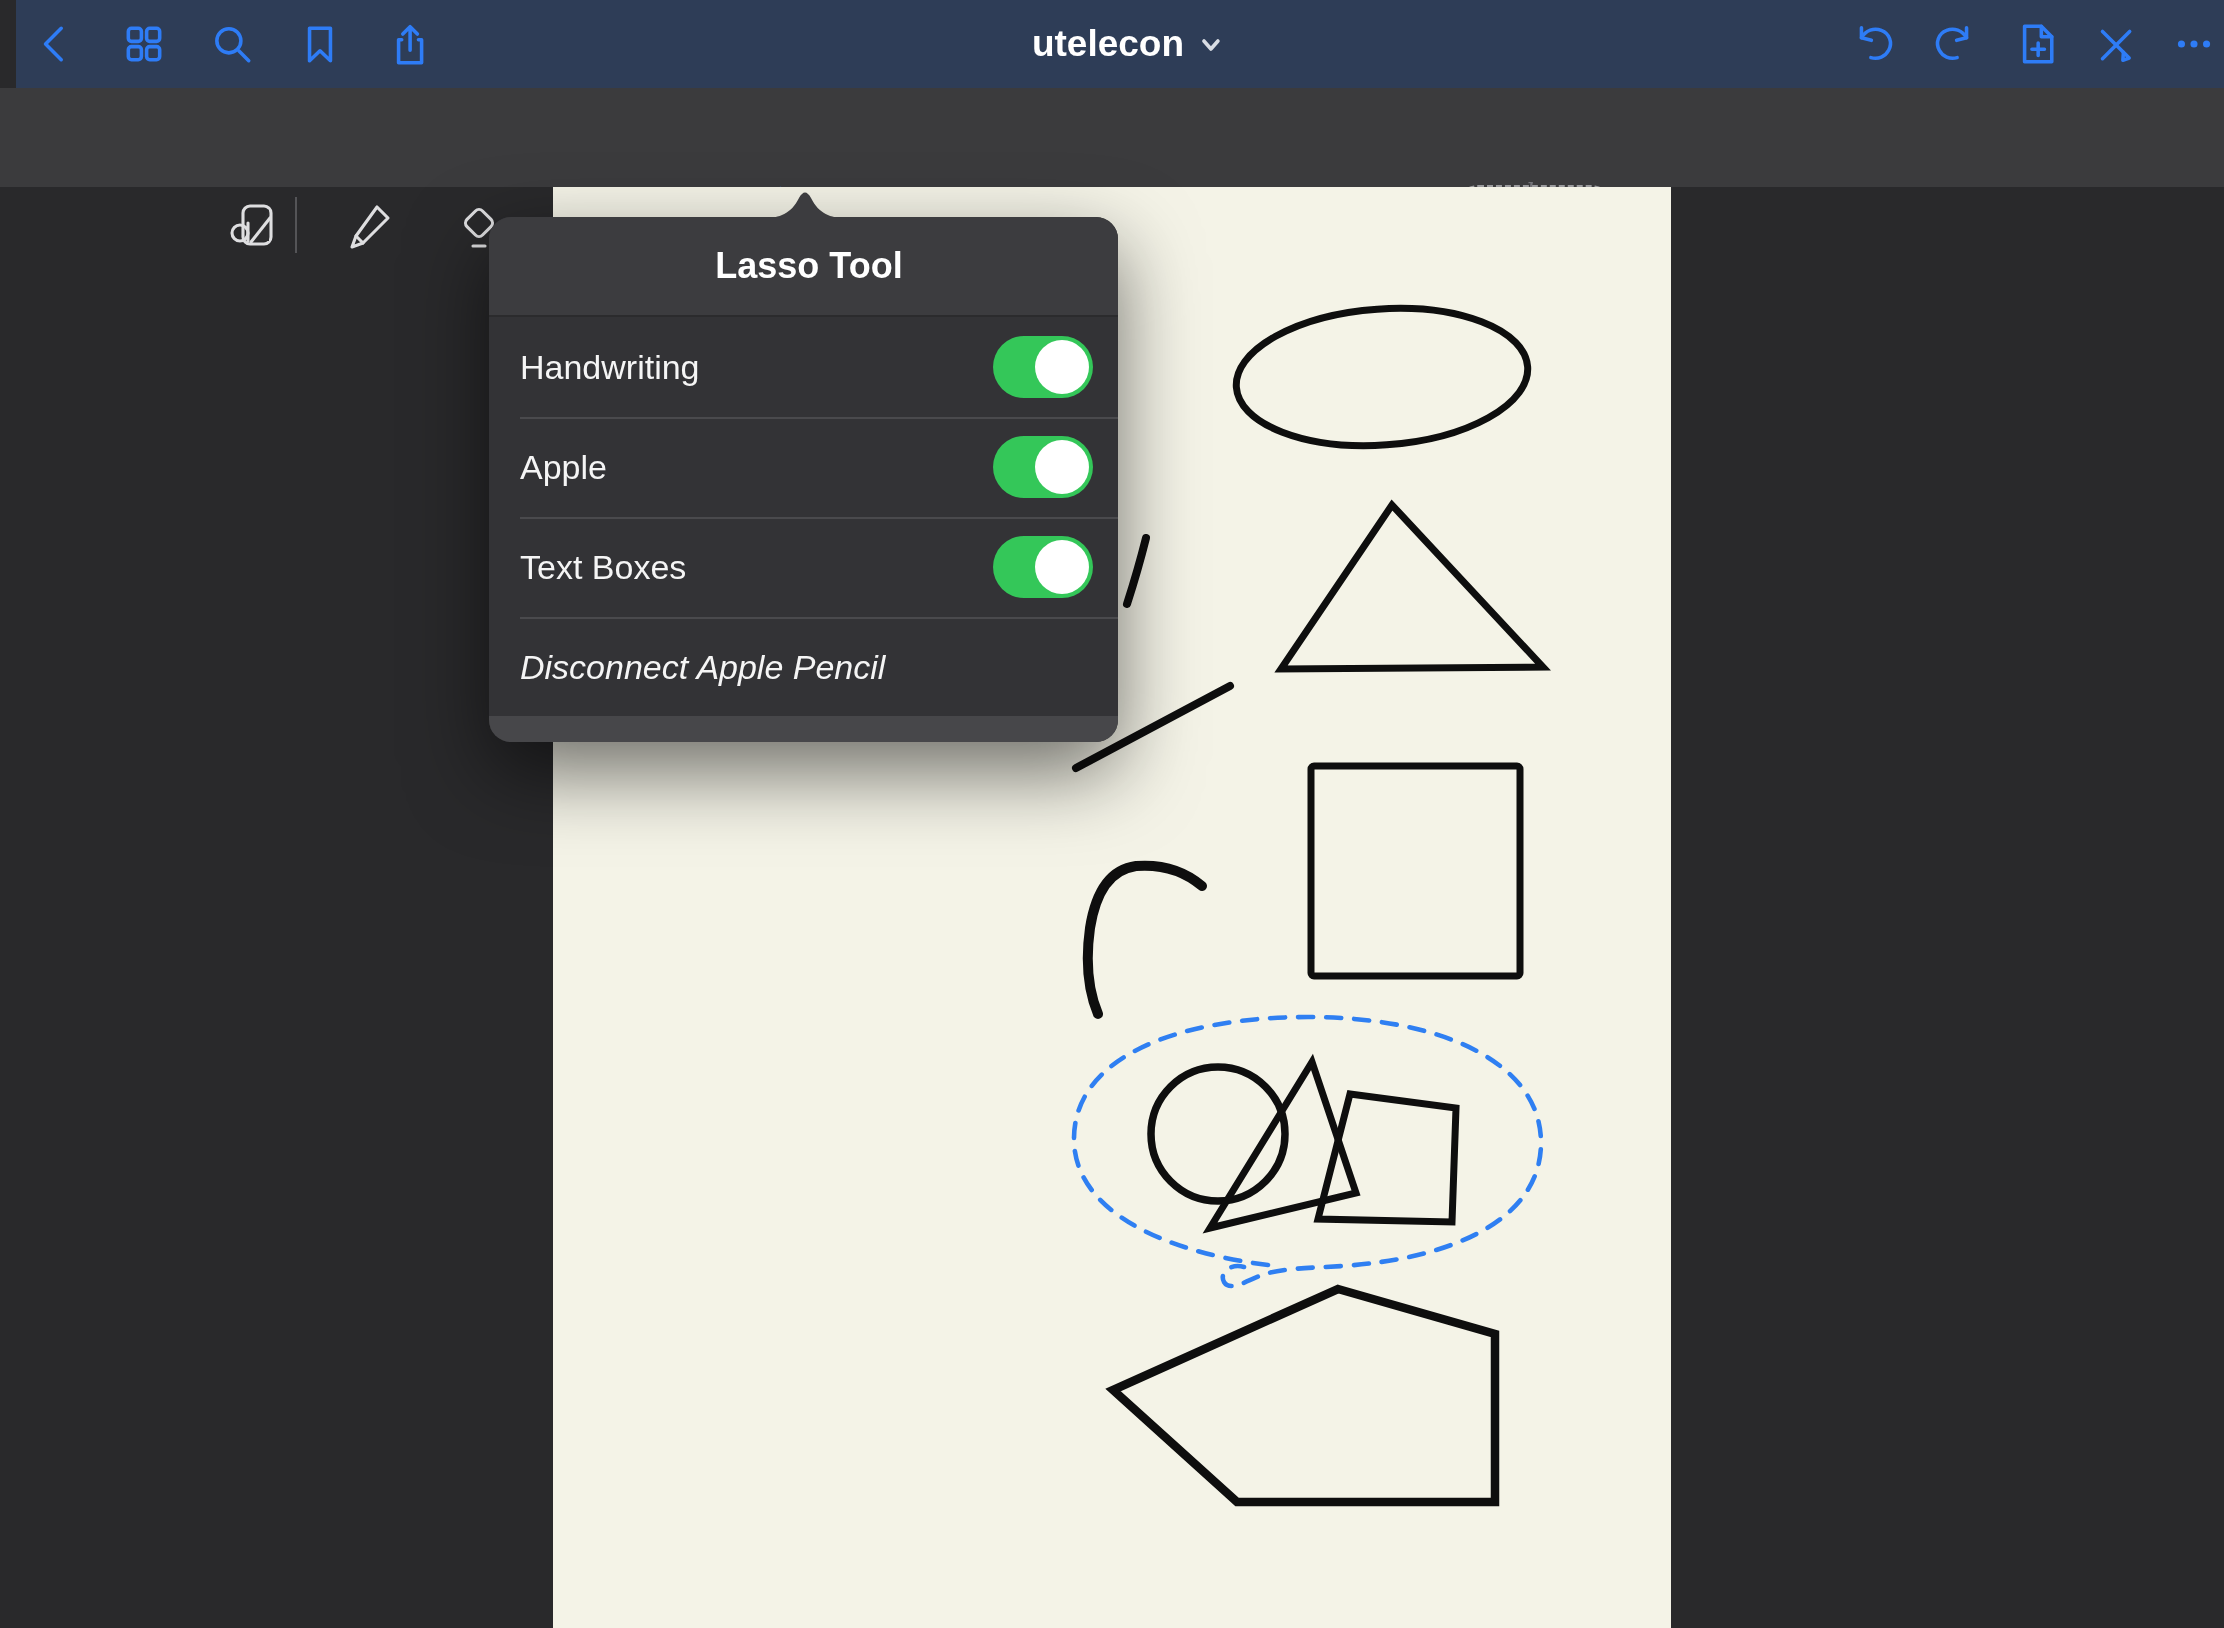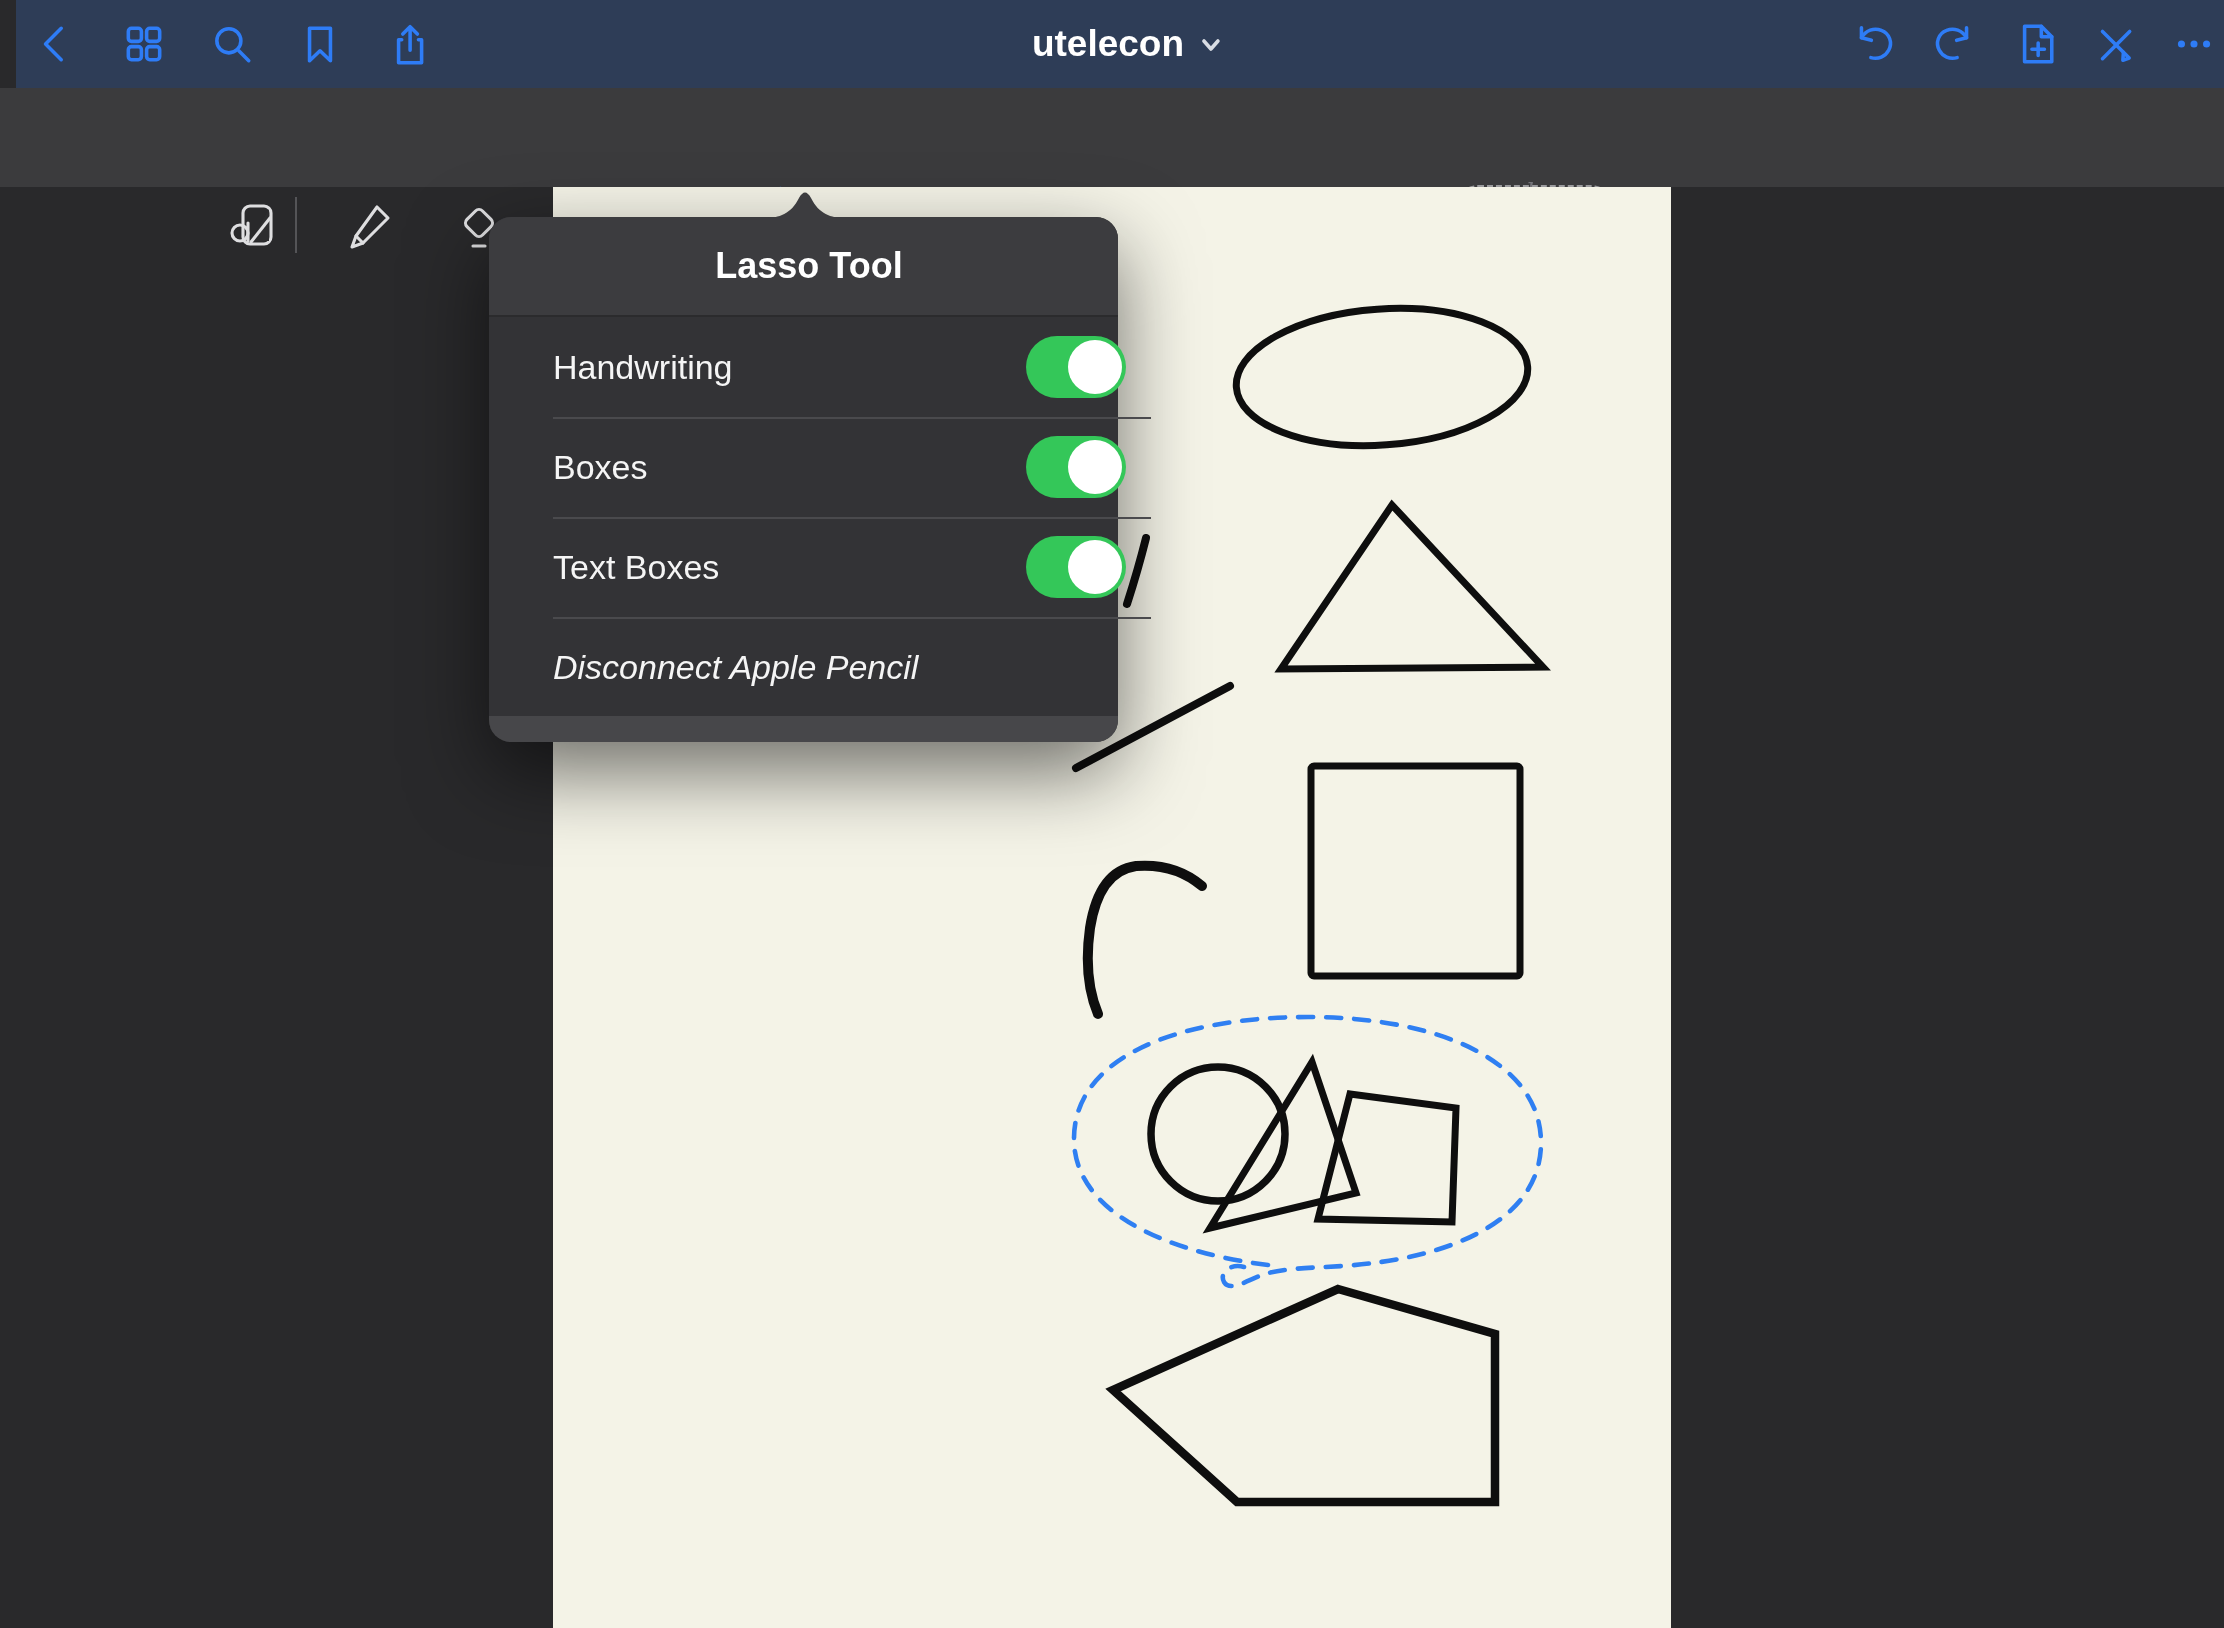--- a/index.html
+++ b/index.html
@@ -32,21 +32,21 @@
   .canvas{position:absolute;left:553px;top:187px;width:1118px;height:1441px;background:#f4f3e7;}
   .canvas svg{position:absolute;left:0;top:0;width:100%;height:100%;}
   .ink{fill:none;stroke:#0e0e0e;stroke-linecap:round;}
 
   
   .popup{position:absolute;left:489px;top:217px;width:629px;height:525px;background:#333336;
          border-radius:22px;box-shadow:0 30px 80px rgba(0,0,0,.55);z-index:5;}
   .p-arrow{position:absolute;left:276px;top:-27px;width:80px;height:28px;}
   .p-header{height:98px;background:#3c3c3f;border-radius:22px 22px 0 0;border-bottom:2px solid #2b2b2d;
             display:flex;align-items:center;justify-content:center;color:#fff;font-size:36px;font-weight:bold;padding-left:11px;}
-  .p-row{position:relative;height:100px;display:flex;align-items:center;padding:0 25px 0 31px;width:100%;box-sizing:border-box;text-align:left;margin-left:33px;}
+  .p-row{position:relative;height:100px;display:flex;align-items:center;padding:0 25px 0 31px;width:100%;box-sizing:border-box;text-align:left;}
   .p-row + .p-row::before{content:"";position:absolute;left:31px;right:0;top:0;height:2px;background:#4a4a4d;}
   .p-label{color:#f5f5f5;font-size:34px;flex:1;}
   .switch{width:100px;height:62px;border-radius:31px;background:#34c759;position:relative;flex:none;}
   .switch .knob{position:absolute;top:4px;right:4px;width:54px;height:54px;border-radius:50%;background:#fff;}
   .p-footer{position:absolute;left:0;bottom:0;width:100%;height:26px;background:#47474a;border-radius:0 0 22px 22px;}
 </style>
 </head>
 <body>
 
 <div id="screen">
@@ -241,21 +241,21 @@
     </div>
 
     <div class="p-row">
       <span class="p-label">Handwriting</span>
       <div class="switch" role="switch" aria-checked="true">
         <div class="knob"></div>
       </div>
     </div>
 
     <div class="p-row">
-      <span class="p-label">Boxes</span>
+      <span class="p-label">Apple</span>
       <div class="switch" role="switch" aria-checked="true">
         <div class="knob"></div>
       </div>
     </div>
 
     <div class="p-row">
       <span class="p-label">Text Boxes</span>
       <div class="switch" role="switch" aria-checked="true">
         <div class="knob"></div>
       </div>

